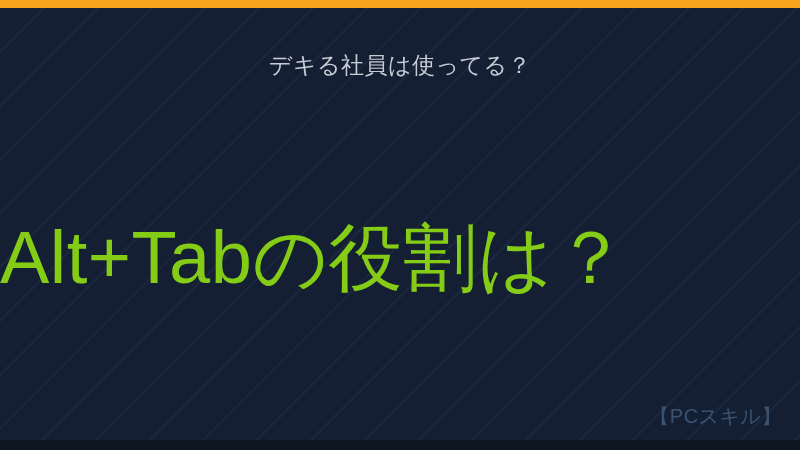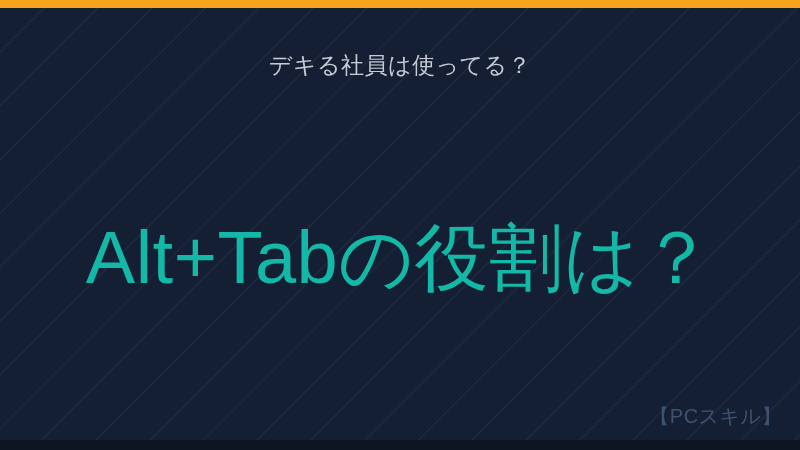--- a/index.html
+++ b/index.html
@@ -55,22 +55,22 @@
     letter-spacing: 0.5px;
     white-space: nowrap;
   }
 
   
   #title {
     position: absolute;
     top: 213px;
     left: 0;
     width: 100%;
-    text-align: center;
-    color: #14b8a6;
+    text-align: left;
+    color: #84cc16;
     font-size: 74px;
     line-height: 90px;
     letter-spacing: 0.5px;
     white-space: nowrap;
   }
 
   
   #category-tag {
     position: absolute;
     right: 18px;

